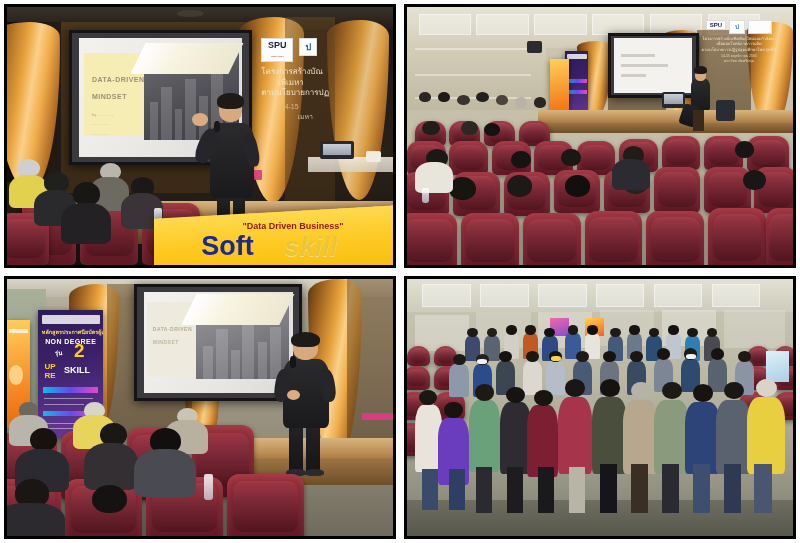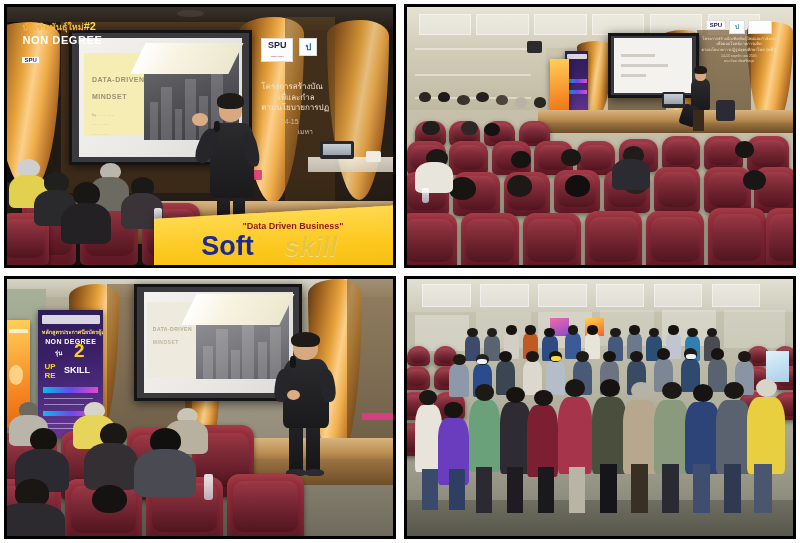--- a/index.html
+++ b/index.html
@@ -138,22 +138,22 @@
       <div class="sign" style="right:1%;top:12%;width:36%;font-size:7px;">
         <div style="text-align:left;padding-left:8%;">
           <span class="logobox" style="width:30px;padding:2px 0 1px;">
             <span class="logo-spu" style="font-size:9px;">SPU</span><br>
             <span class="logo-sub" style="font-size:2.5px;">SRIPATUM</span>
           </span>
           <span class="logobox" style="width:16px;height:16px;margin-left:4px;">
             <span style="color:#1a5fa8;font-size:9px;font-weight:700;line-height:16px;">ป</span>
           </span>
         </div>
-        <div class="thai" style="text-align:left;padding-left:8%;margin-top:20px;font-size:8px;">โครงการสร้างบัณ</div>
-        <div class="thai" style="text-align:left;padding-left:20%;font-size:8px;">เพื่และกำล</div>
+        <div class="thai" style="text-align:left;padding-left:8%;margin-top:5px;font-size:8px;">โครงการสร้างบัณ</div>
+        <div class="thai" style="text-align:left;padding-left:20%;font-size:8px;">เพื่เมหา</div>
         <div class="thai" style="text-align:left;padding-left:8%;font-size:8px;">ตามนโยบายการปฏ</div>
         <div class="thai" style="text-align:left;padding-left:22%;font-size:7px;color:#cdbb9a;margin-top:3px;">14-15</div>
         <div class="thai" style="text-align:left;padding-left:34%;font-size:7px;color:#cdbb9a;">เมหา</div>
       </div>
 
       <div class="table" style="right:0;top:58%;width:22%;height:6%;opacity:.85;"></div>
       <div class="laptop" style="right:10%;top:52%;width:9%;height:7%;">
         <div class="lscreen" style="inset:8% 8% 18% 8%;"></div>
       </div>
       <div style="position:absolute;right:3%;top:56%;width:4%;height:4%;background:#f1ece2;border-radius:2px;"></div>
@@ -197,29 +197,20 @@
       </div>
 
       <div class="ybanner" style="left:38%;bottom:-9%;width:72%;height:30%;">
         <div class="yb-inner">
           <div class="yb-quote" style="top:13%;font-size:9px;">"Data Driven Business"</div>
           <div class="yb-soft" style="left:17%;top:29%;font-size:27px;">Soft</div>
           <div class="yb-skill" style="left:47%;top:30%;font-size:27px;">skill</div>
         </div>
       </div>
 
-      <div class="brand" style="left:4%;top:4%;">
-        <div>
-          <span class="brand-thai" style="font-size:9px;">บัณฑิตพันธุ์ใหม่</span><span class="brand-thai" style="font-size:11px;color:#ffd84a;">#2</span>
-        </div>
-        <div class="brand-nd" style="font-size:11px;margin-top:1px;">NON DEGREE</div>
-        <div style="margin-top:2px;">
-          <span class="brand-spu" style="font-size:6px;">SPU</span>
-        </div>
-      </div>
 
     </div>
   </div>
 
   <div class="panel" style="left:404px;top:4px;width:392px;height:264px;">
     <div class="photo">
 
       <div class="wall"></div>
       <div class="ceiling">
         <div class="ceilpanel" style="left:3%;top:18%;width:13%;height:46%;"></div>

